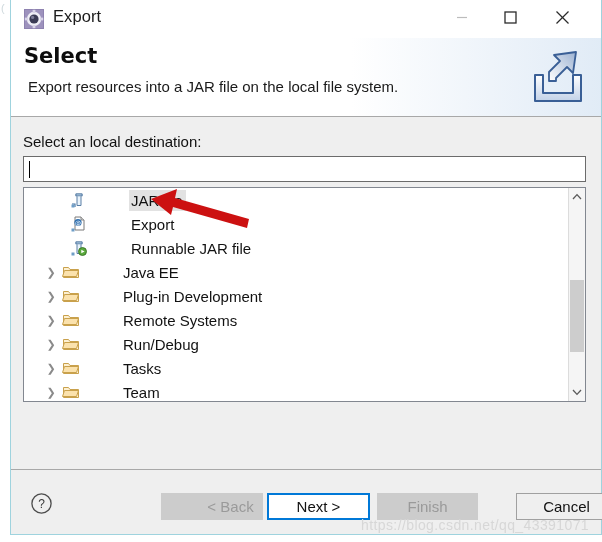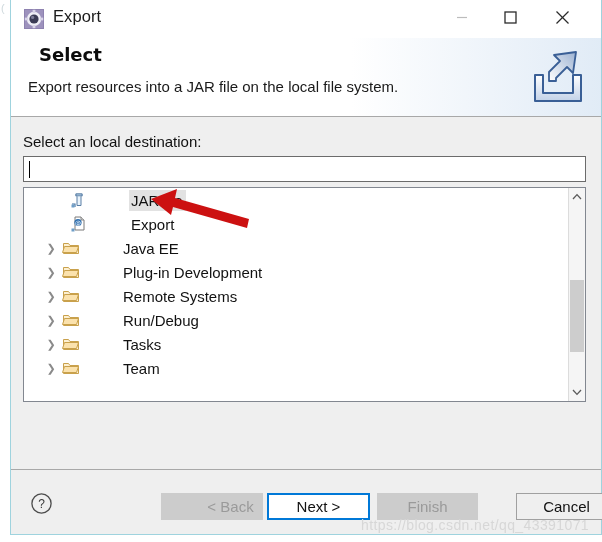--- a/index.html
+++ b/index.html
@@ -80,23 +80,23 @@
   }
   #header-glow {
     position: absolute;
     right: 0; top: 0;
     width: 250px; height: 78px;
     background: linear-gradient(to left, rgba(200,219,239,.55), rgba(255,255,255,0));
     pointer-events: none;
   }
   #header-title {
     position: absolute;
-    left: 28px;
+    left: 13px;
     top: 6px;
-    font-size: 18px;
+    font-size: 21px;
     font-weight: bold;
     color: #0d0d0d;
     font-family: "DejaVu Sans", sans-serif;
   }
   #header-desc {
     position: absolute;
     left: 17px;
     top: 40px;
     font-size: 15px;
     color: #1a1a1a;
@@ -419,20 +419,32 @@
               <path d="M5 2 h6 l3 3 v10 h-9 Z" fill="#ffffff" stroke="#7a7a7a" stroke-width="1"></path>
               <path d="M11 2 v3 h3" fill="#dcdcdc" stroke="#7a7a7a" stroke-width="0.9"></path>
               <circle cx="8" cy="7.5" r="3.6" fill="#2e6fb0"></circle>
               <text x="8" y="10.4" font-size="6" fill="#ffffff" text-anchor="middle" font-family="DejaVu Sans, sans-serif">@</text>
               <rect x="1.5" y="13.5" width="3" height="3" fill="#6f9ec7"></rect>
             </svg>
           </span>
           <span class="tlabel-bg">Export</span>
         </div>
 
+        <div class="trow leaf">
+          <span class="ticon">
+            <svg width="18" height="18" viewBox="0 0 18 18">
+              <path d="M6 3 h6 v1.6 l-1 1 v8.9 h-4 V5.6 l-1 -1 Z" fill="#e9f3fb" stroke="#5a7fa6" stroke-width="1"></path>
+              <rect x="6" y="3" width="6" height="1.8" fill="#b9d5ea" stroke="#5a7fa6" stroke-width="0.9"></rect>
+              <circle cx="12.5" cy="12.5" r="4" fill="#5aa93c" stroke="#2f6a1d" stroke-width="0.8"></circle>
+              <path d="M11.3 10.8 L14.6 12.5 L11.3 14.2 Z" fill="#ffffff"></path>
+              <rect x="1.5" y="13.5" width="3" height="3" fill="#6f9ec7"></rect>
+            </svg>
+          </span>
+          <span class="tlabel-bg">Runnable JAR file</span>
+        </div>
 
         <div class="trow folder">
           <span class="twist">❯</span>
           <span class="ticon">
             <svg width="18" height="18" viewBox="0 0 18 18">
               <path d="M1.5 4.5 h5 l1.5 2 h8.5 v8 h-15 Z" fill="#fdf0d2" stroke="#c9a14c" stroke-width="1"></path>
               <path d="M2.5 7.5 h14 l-2 6 h-14 Z" fill="#fbe2ad" stroke="#c9a14c" stroke-width="1"></path>
             </svg>
           </span>
           <span class="tlabel-bg">Java EE</span>

